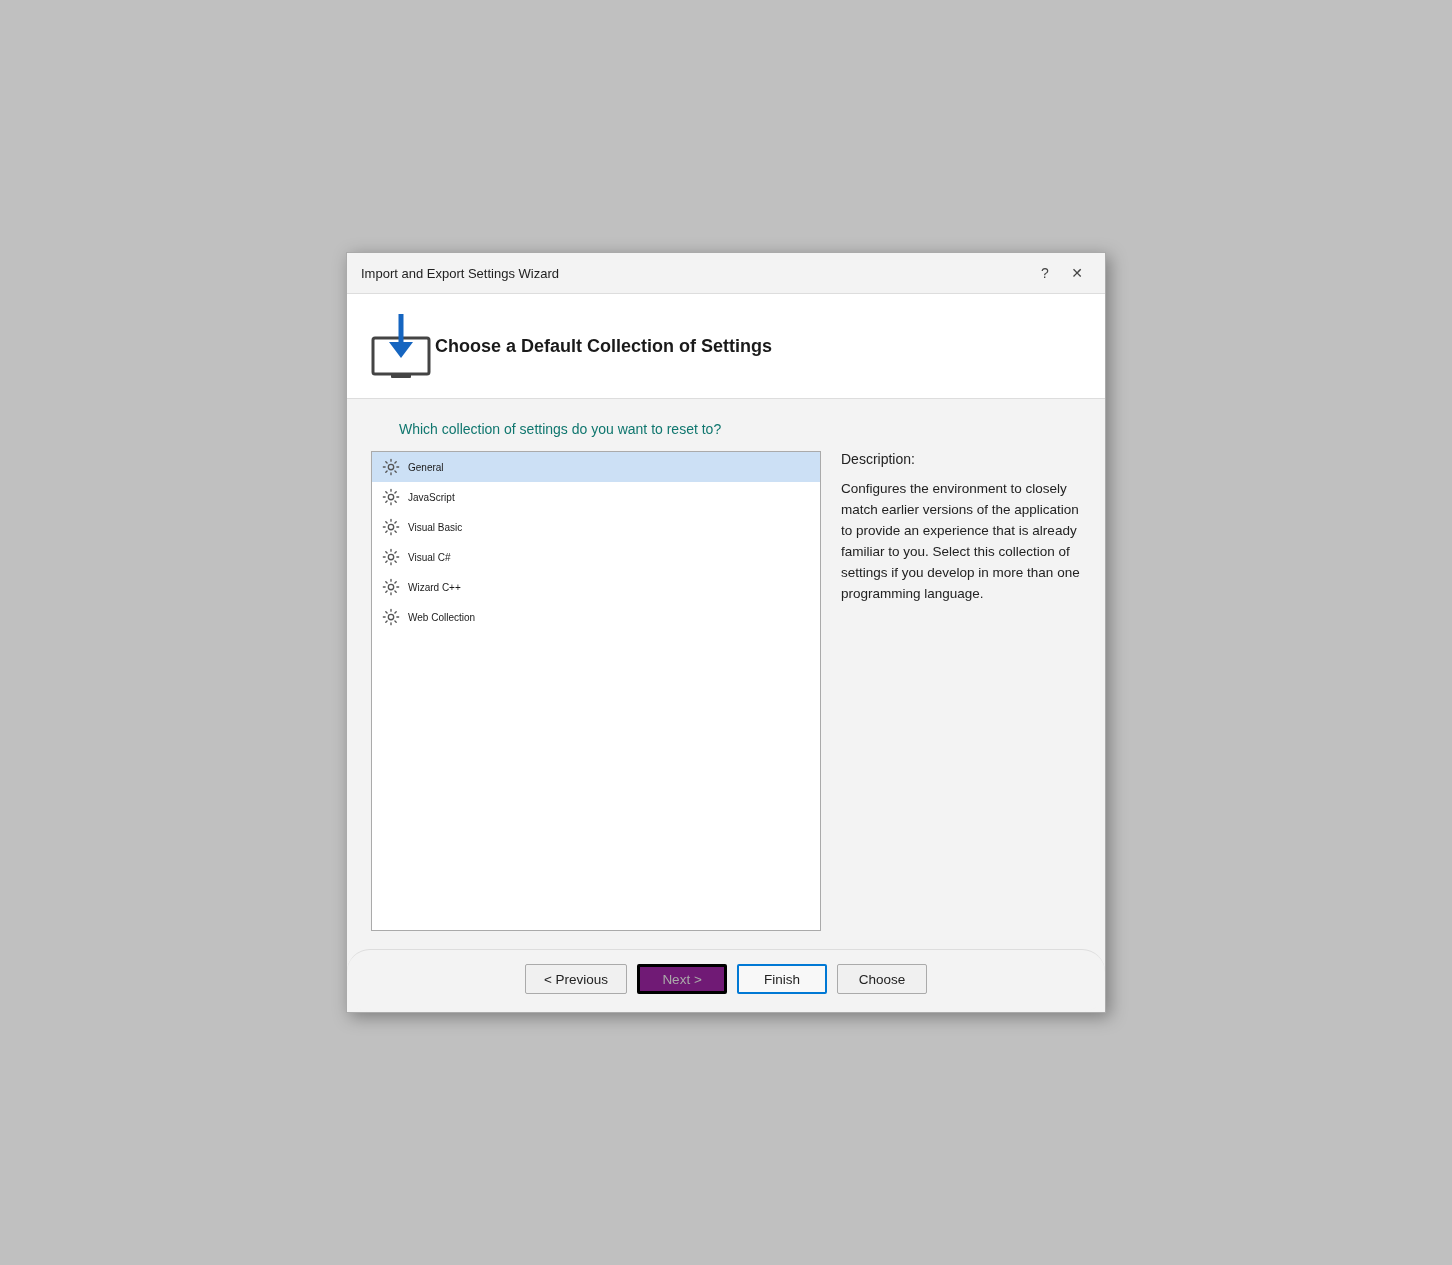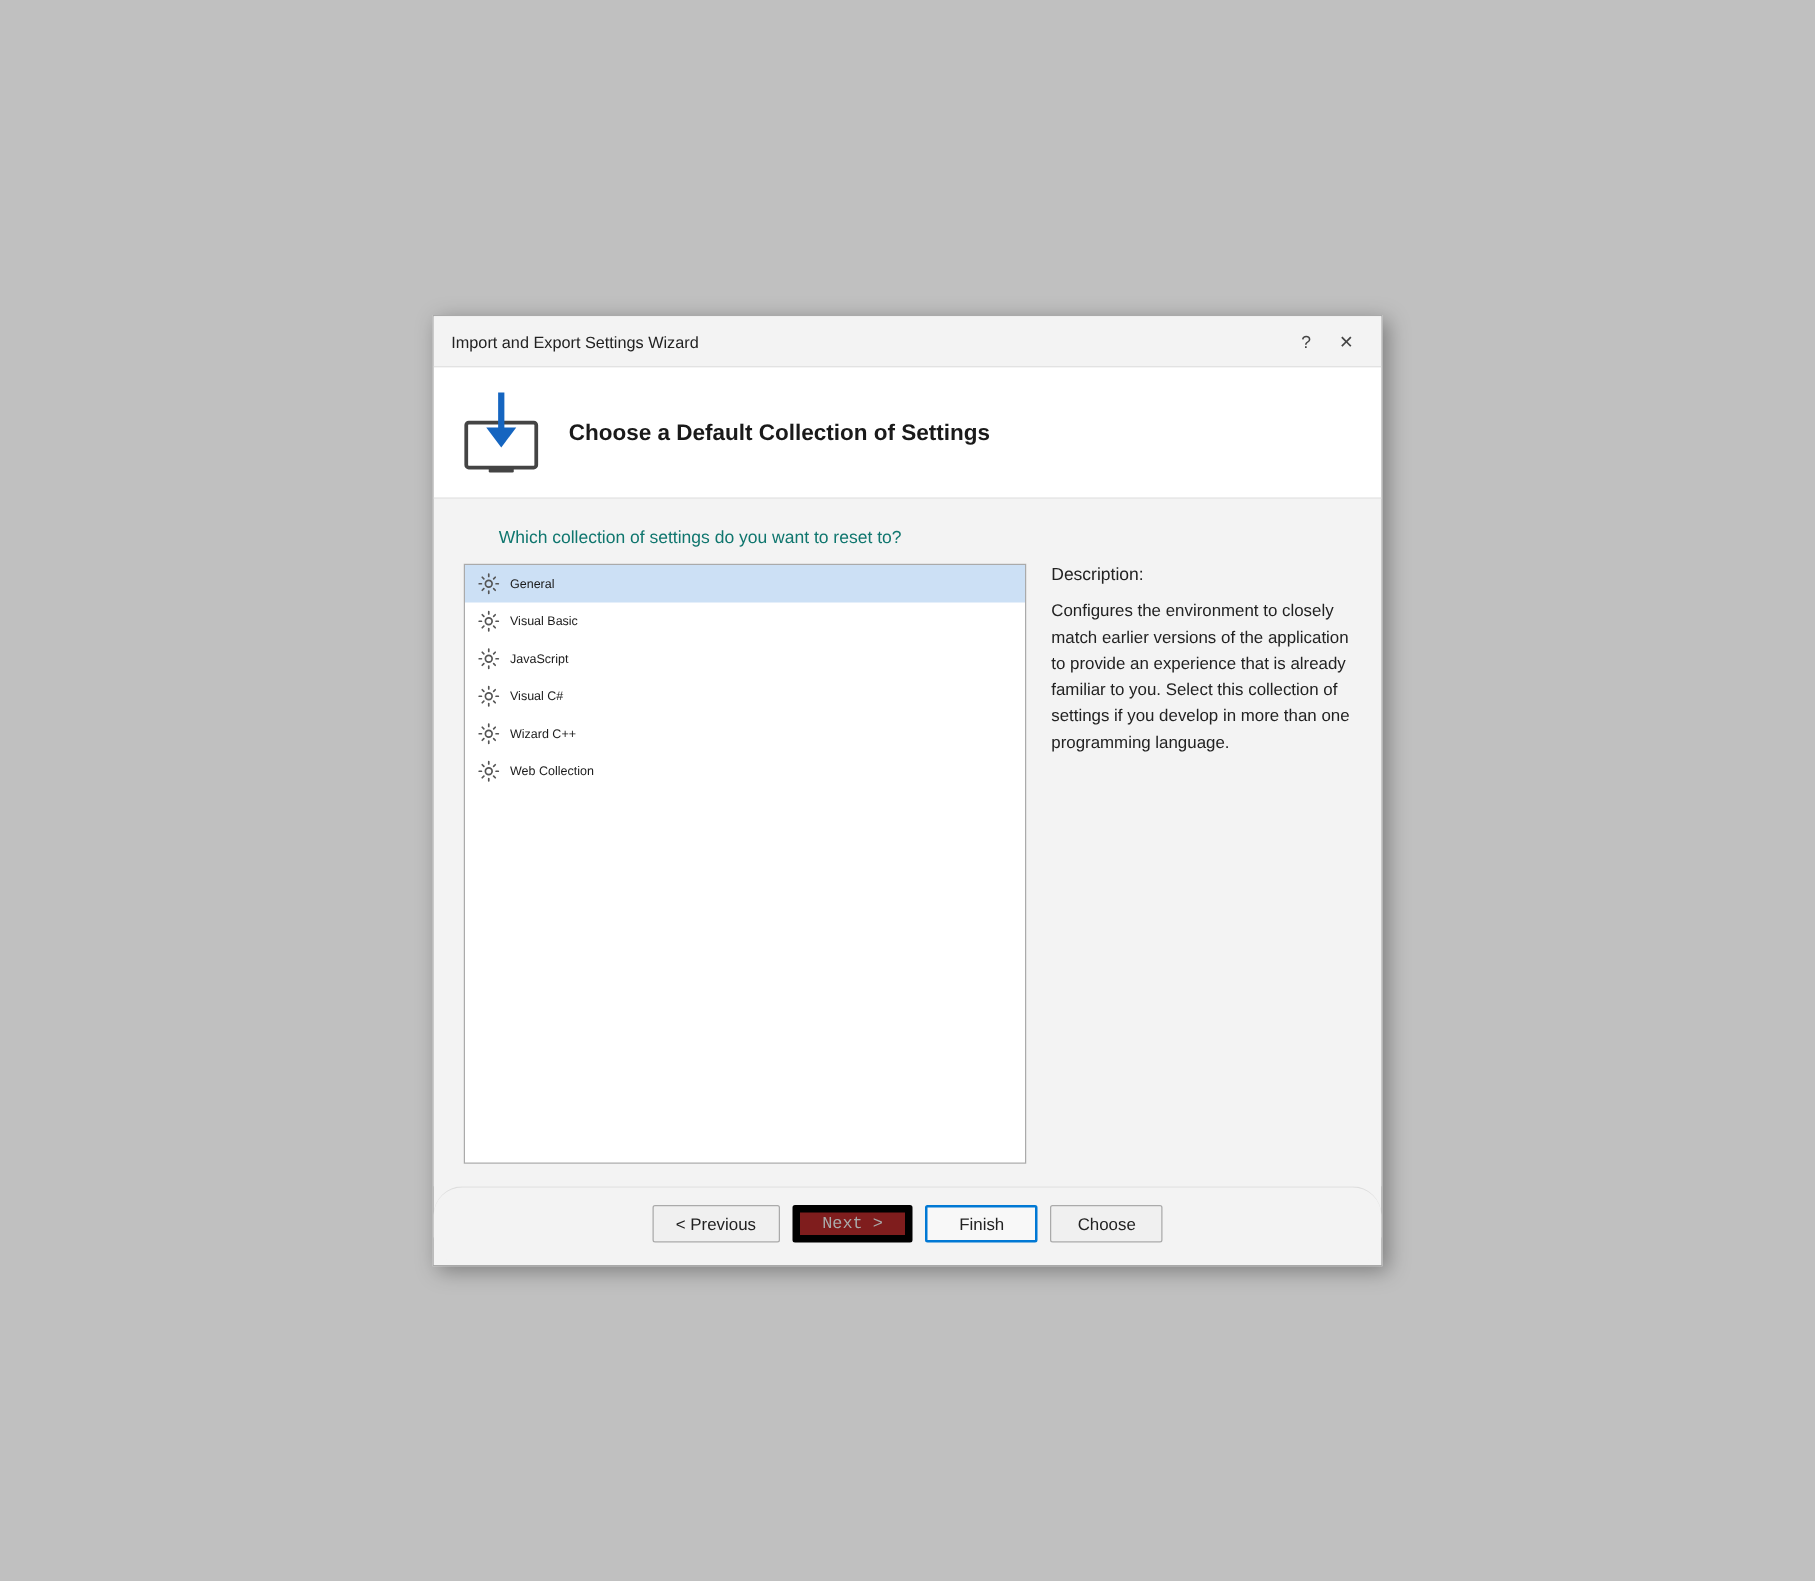--- a/index.html
+++ b/index.html
@@ -56,21 +56,20 @@
       align-items: center;
       justify-content: center;
       border-radius: 2px;
     }
 
     .header-section {
       background: #ffffff;
       padding: 18px 20px 18px 20px;
       display: flex;
       align-items: center;
-      gap: 20px;
       border-bottom: 1px solid #ddd;
     }
 
     .import-icon {
       width: 68px;
       height: 68px;
       flex-shrink: 0;
     }
 
     .header-title {
@@ -163,25 +162,24 @@
       font-family: 'Segoe UI', Arial, sans-serif;
     }
 
     .btn-normal {
       background: #f0f0f0;
       border: 1px solid #aaa;
       color: #222;
     }
 
     .btn-disabled {
-      background: #7f1d1d;
-      border: 6px solid #000000;
+      background: #701a75;
+      border: 3px solid #000000;
       color: #aaa;
       cursor: default;
-      font-family: Liberation Mono, monospace;
     }
 
     .btn-accent {
       background: #f8f8f8;
       border: 2px solid #0078d4;
       color: #222;
       font-weight: 400;
     }
   </style>
 </head>
@@ -229,30 +227,30 @@
     </svg>
             <span>General</span>
           </div>
           <div class="list-item">
             <svg class="gear-icon" viewBox="0 0 20 20" fill="none" stroke="#555" stroke-width="1.5">
       <circle cx="10" cy="10" r="3"></circle>
       <path d="M10 1.5v2M10 16.5v2M1.5 10h2M16.5 10h2
                M4.22 4.22l1.42 1.42M14.36 14.36l1.42 1.42
                M4.22 15.78l1.42-1.42M14.36 5.64l1.42-1.42" stroke="#555" stroke-width="1.5" stroke-linecap="round"></path>
     </svg>
+            <span>JavaScript</span>
+          </div>
+          <div class="list-item">
+            <svg class="gear-icon" viewBox="0 0 20 20" fill="none" stroke="#555" stroke-width="1.5">
+      <circle cx="10" cy="10" r="3"></circle>
+      <path d="M10 1.5v2M10 16.5v2M1.5 10h2M16.5 10h2
+               M4.22 4.22l1.42 1.42M14.36 14.36l1.42 1.42
+               M4.22 15.78l1.42-1.42M14.36 5.64l1.42-1.42" stroke="#555" stroke-width="1.5" stroke-linecap="round"></path>
+    </svg>
             <span>Visual Basic</span>
-          </div>
-          <div class="list-item">
-            <svg class="gear-icon" viewBox="0 0 20 20" fill="none" stroke="#555" stroke-width="1.5">
-      <circle cx="10" cy="10" r="3"></circle>
-      <path d="M10 1.5v2M10 16.5v2M1.5 10h2M16.5 10h2
-               M4.22 4.22l1.42 1.42M14.36 14.36l1.42 1.42
-               M4.22 15.78l1.42-1.42M14.36 5.64l1.42-1.42" stroke="#555" stroke-width="1.5" stroke-linecap="round"></path>
-    </svg>
-            <span>JavaScript</span>
           </div>
           <div class="list-item">
             <svg class="gear-icon" viewBox="0 0 20 20" fill="none" stroke="#555" stroke-width="1.5">
       <circle cx="10" cy="10" r="3"></circle>
       <path d="M10 1.5v2M10 16.5v2M1.5 10h2M16.5 10h2
                M4.22 4.22l1.42 1.42M14.36 14.36l1.42 1.42
                M4.22 15.78l1.42-1.42M14.36 5.64l1.42-1.42" stroke="#555" stroke-width="1.5" stroke-linecap="round"></path>
     </svg>
             <span>Visual C#</span>
           </div>

